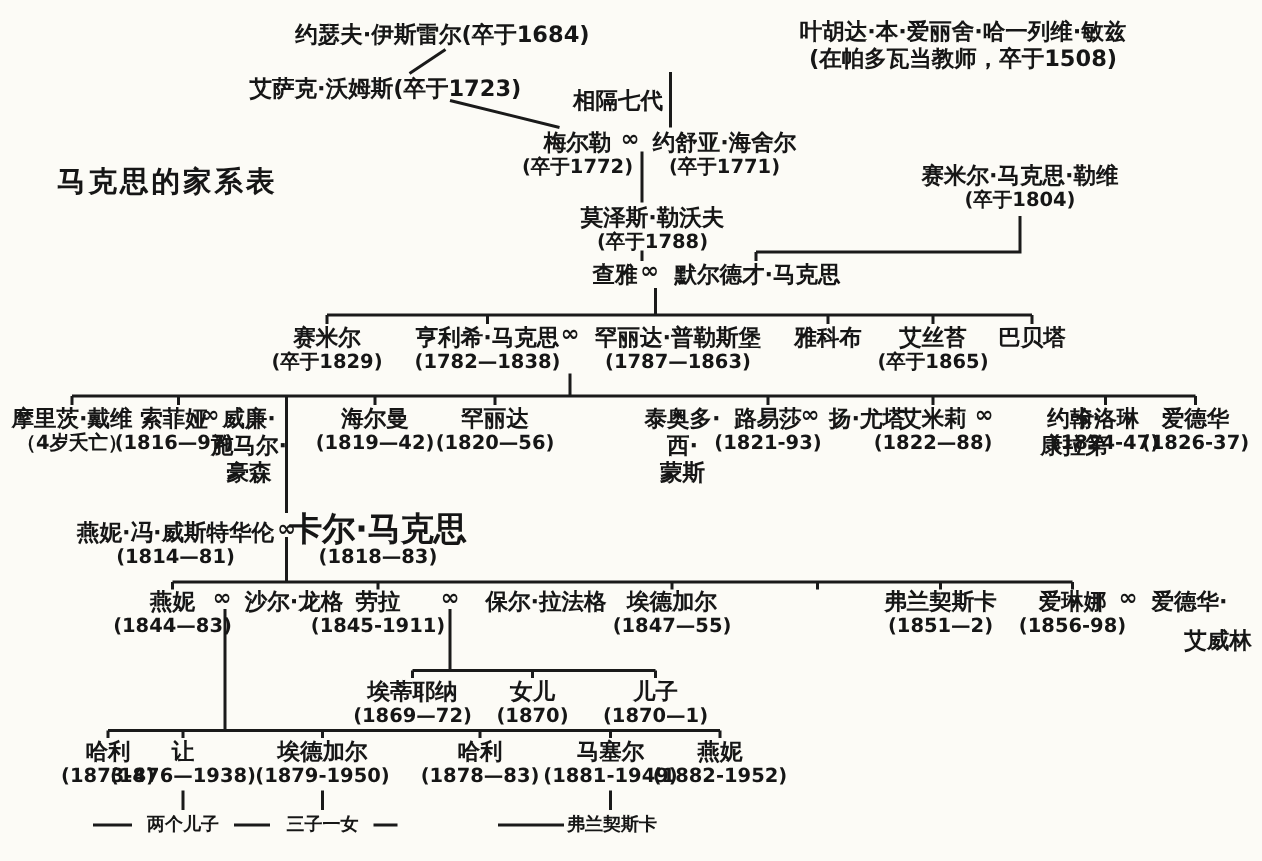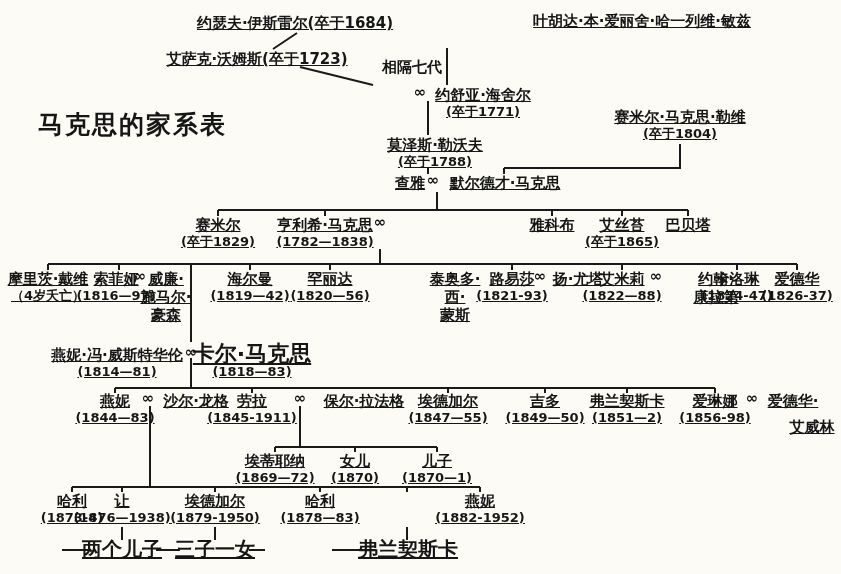--- a/index.html
+++ b/index.html
@@ -1,27 +1,27 @@
 <!DOCTYPE html>
 <html><head>
 <meta charset="utf-8">
 <style>
   html,body{margin:0;padding:0;background:#fcfbf6;}
   .stage{position:relative;width:841px;height:574px;background:#fcfbf6;
          font-family:"DejaVu Sans",sans-serif;color:#161616;overflow:hidden;}
   svg.lines{position:absolute;left:0;top:0;}
-  .node{position:absolute;transform:translateX(-50%);text-align:center;text-decoration:underline;}
+  .node{position:absolute;transform:translateX(-50%);text-align:center;}
   .nm{display:block;font-size:15px;font-weight:700;line-height:18px;white-space:nowrap;}
   .dt{display:block;font-size:13px;font-weight:700;line-height:16px;white-space:nowrap;}
   .big .nm{font-size:22px;line-height:20px;}
   .gap2 .nm + .nm{margin-top:8px;margin-left:38px;}
   .marr{position:absolute;transform:translateX(-50%);font-size:15px;font-weight:700;line-height:15px;}
-  .title{position:absolute;font-size:25px;font-weight:700;letter-spacing:2px;white-space:nowrap;}
+  .title{position:absolute;font-size:19px;font-weight:700;letter-spacing:2px;white-space:nowrap;}
   .gaplabel{position:absolute;transform:translateX(-50%);font-size:15px;font-weight:700;white-space:nowrap;}
-  .bottomlabel .nm{font-size:20px;}
+  .bottomlabel .nm{font-size:12px;}
 </style>
 </head>
 <body>
 
 <div class="stage">
 
   <svg class="lines" width="841" height="574" viewBox="0 0 841 574">
     <path fill="none" stroke="#1a1a1a" stroke-width="2" d="
       M297 33 L273 49
       M300 67 L373 85
@@ -55,26 +55,31 @@
   </svg>
 
   <div class="title" style="left:38px;top:108px">马克思的家系表</div>
   <div class="gaplabel" style="left:412px;top:58px">相隔七代</div>
 
   <div class="node" style="left:295px;top:14px">
     <span class="nm">约瑟夫·伊斯雷尔(卒于1684)</span>
   </div>
   <div class="node" style="left:642px;top:12px">
     <span class="nm">叶胡达·本·爱丽舍·哈一列维·敏兹</span>
+    <span class="nm">(在帕多瓦当教师，卒于1508)</span>
   </div>
 
   <div class="node" style="left:257px;top:50px">
     <span class="nm">艾萨克·沃姆斯(卒于1723)</span>
   </div>
 
+  <div class="node" style="left:385px;top:86px">
+    <span class="nm">梅尔勒</span>
+    <span class="dt">(卒于1772)</span>
+  </div>
   <span class="marr" style="left:420px;top:85px">∞</span>
   <div class="node" style="left:483px;top:86px">
     <span class="nm">约舒亚·海舍尔</span>
     <span class="dt">(卒于1771)</span>
   </div>
 
   <div class="node" style="left:435px;top:136px">
     <span class="nm">莫泽斯·勒沃夫</span>
     <span class="dt">(卒于1788)</span>
   </div>
@@ -93,20 +98,24 @@
 
   <div class="node" style="left:218px;top:216px">
     <span class="nm">赛米尔</span>
     <span class="dt">(卒于1829)</span>
   </div>
   <div class="node" style="left:325px;top:216px">
     <span class="nm">亨利希·马克思</span>
     <span class="dt">(1782—1838)</span>
   </div>
   <span class="marr" style="left:380px;top:215px">∞</span>
+  <div class="node" style="left:452px;top:216px">
+    <span class="nm">罕丽达·普勒斯堡</span>
+    <span class="dt">(1787—1863)</span>
+  </div>
   <div class="node" style="left:552px;top:216px">
     <span class="nm">雅科布</span>
   </div>
   <div class="node" style="left:622px;top:216px">
     <span class="nm">艾丝苔</span>
     <span class="dt">(卒于1865)</span>
   </div>
   <div class="node" style="left:688px;top:216px">
     <span class="nm">巴贝塔</span>
   </div>
@@ -187,24 +196,20 @@
     <span class="dt">(1845-1911)</span>
   </div>
   <span class="marr" style="left:300px;top:391px">∞</span>
   <div class="node" style="left:364px;top:392px">
     <span class="nm">保尔·拉法格</span>
   </div>
   <div class="node" style="left:448px;top:392px">
     <span class="nm">埃德加尔</span>
     <span class="dt">(1847—55)</span>
   </div>
-  <div class="node" style="left:545px;top:392px">
-    <span class="nm">吉多</span>
-    <span class="dt">(1849—50)</span>
-  </div>
   <div class="node" style="left:627px;top:392px">
     <span class="nm">弗兰契斯卡</span>
     <span class="dt">(1851—2)</span>
   </div>
   <div class="node" style="left:715px;top:392px">
     <span class="nm">爱琳娜</span>
     <span class="dt">(1856-98)</span>
   </div>
   <span class="marr" style="left:752px;top:391px">∞</span>
   <div class="node gap2" style="left:793px;top:392px">
@@ -234,20 +239,24 @@
     <span class="dt">(1876—1938)</span>
   </div>
   <div class="node" style="left:215px;top:492px">
     <span class="nm">埃德加尔</span>
     <span class="dt">(1879-1950)</span>
   </div>
   <div class="node" style="left:320px;top:492px">
     <span class="nm">哈利</span>
     <span class="dt">(1878—83)</span>
   </div>
+  <div class="node" style="left:407px;top:492px">
+    <span class="nm">马塞尔</span>
+    <span class="dt">(1881-1949)</span>
+  </div>
   <div class="node" style="left:480px;top:492px">
     <span class="nm">燕妮</span>
     <span class="dt">(1882-1952)</span>
   </div>
 
   <div class="node bottomlabel" style="left:122px;top:540px">
     <span class="nm">两个儿子</span>
   </div>
   <div class="node bottomlabel" style="left:215px;top:540px">
     <span class="nm">三子一女</span>

